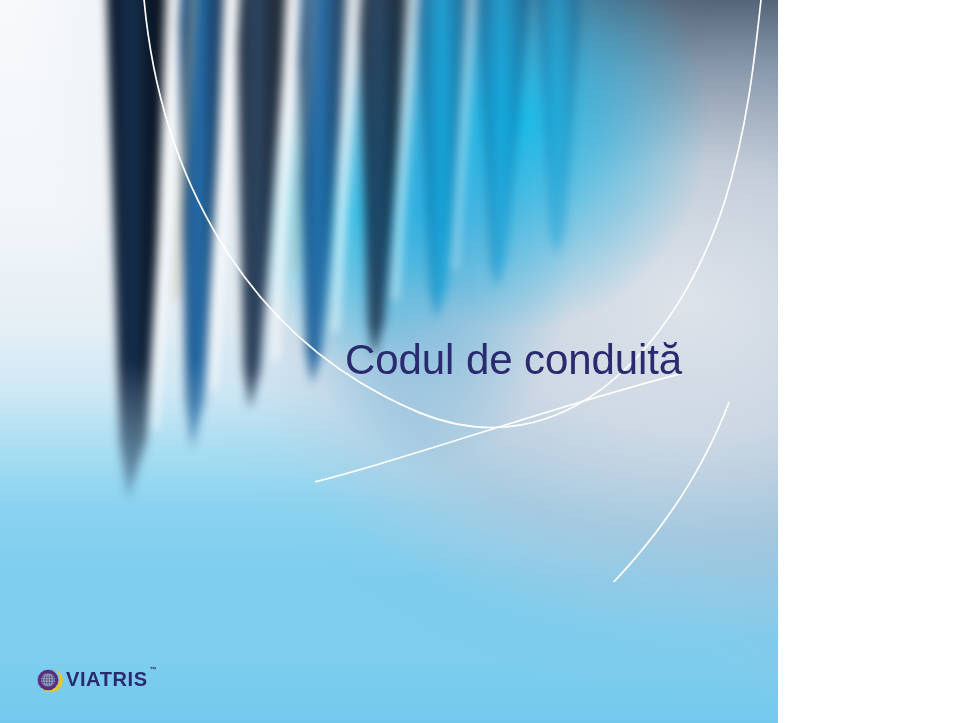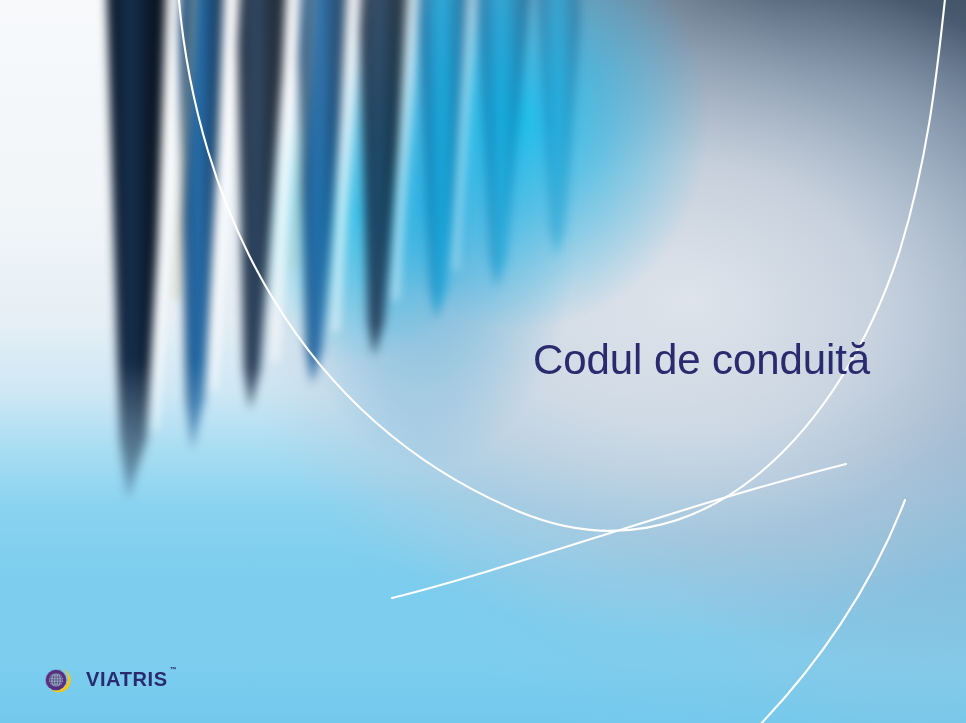--- a/index.html
+++ b/index.html
@@ -2,21 +2,21 @@
 <html><head>
 <meta charset="utf-8">
 <style>
   html, body {
     margin: 0;
     padding: 0;
     background: #ffffff;
   }
   #slide {
     position: relative;
-    width: 966px;
+    width: 778px;
     height: 723px;
     overflow: hidden;
     font-family: "Liberation Sans", "DejaVu Sans", sans-serif;
     background: #f9a8d4;
   }
 
   
   .bg-layer {
     position: absolute;
     inset: 0;
@@ -108,25 +108,25 @@
     display: block;
     font-size: 42px;
     font-weight: 400;
     letter-spacing: -0.1px;
     color: #2a2a6e;
   }
 
   
   #logo {
     position: absolute;
-    left: 42px;
+    left: 34px;
     top: 664px;
     display: flex;
     align-items: center;
-    gap: 14px;
+    gap: 2px;
   }
   #logo-mark { display: block; }
   #logo-word {
     font-size: 20px;
     font-weight: 700;
     letter-spacing: 0.6px;
     color: #2a2a6e;
     line-height: 1;
     position: relative;
   }

